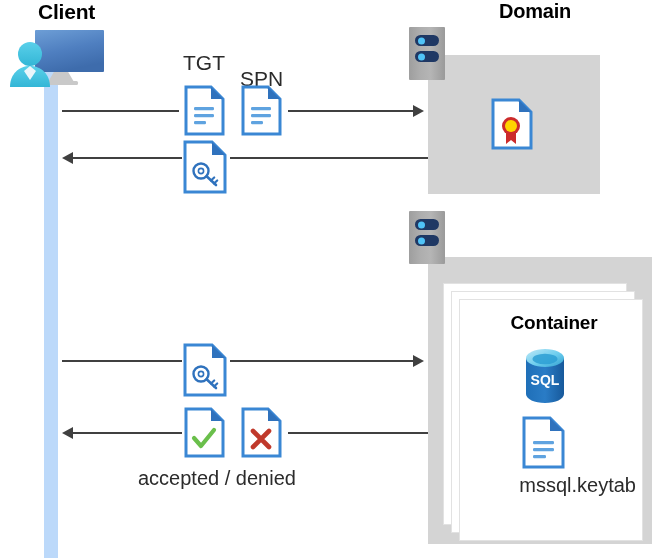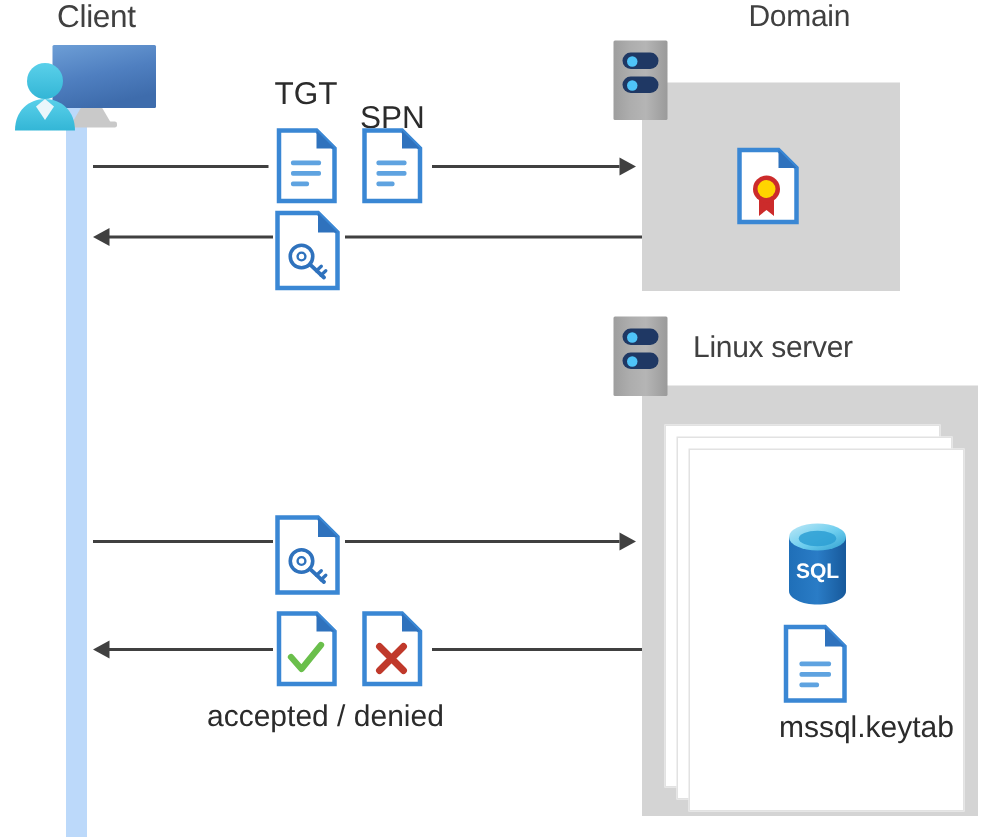--- a/index.html
+++ b/index.html
@@ -11,22 +11,22 @@
     position:relative;
     width:660px;
     height:558px;
     background:#ffffff;
     overflow:hidden;
   }
   .abs{position:absolute;}
 
   
   .title-bold{
-    font-weight:normal;
-    color:#404040;
+    font-weight:bold;
+    color:#000000;
     line-height:1.12;
     letter-spacing:-0.2px;
   }
   .plain{
     color:#2b2b2b;
     font-weight:400;
   }
 
   
   .lifeline{
@@ -146,27 +146,27 @@
 
   <div class="abs server" style="left:409px; top:211px; width:36px; height:53px;">
     <div class="bar" style="left:6px; top:8px; width:24px; height:11px;">
       <div class="dot"></div>
     </div>
     <div class="bar" style="left:6px; top:24px; width:24px; height:11px;">
       <div class="dot"></div>
     </div>
   </div>
 
-  <div class="abs title-bold" style="left:462px; top:221px; font-size:20px;">Linux server</div>
 
   <div class="abs card" style="left:443px; top:283px; width:182px; height:240px;"></div>
   <div class="abs card" style="left:451px; top:291px; width:182px; height:240px;"></div>
 
   <div class="abs card" style="left:459px; top:299px; width:182px; height:240px;"></div>
 
+  <div class="abs title-bold" style="left:494px; top:312px; width:120px; text-align:center; font-size:19px;">Container</div>
 
   <div class="abs" style="left:523px; top:348px; width:44px; height:56px;text-decoration:underline;">
     <svg width="44" height="56" viewBox="0 0 44 56">
       <defs>
         <linearGradient id="sqlbody" x1="0" y1="0" x2="1" y2="0">
           <stop offset="0%" stop-color="#1f6fb8"></stop>
           <stop offset="50%" stop-color="#2a7cc6"></stop>
           <stop offset="100%" stop-color="#17599b"></stop>
         </linearGradient>
         <linearGradient id="sqltop" x1="0" y1="0" x2="1" y2="1">

